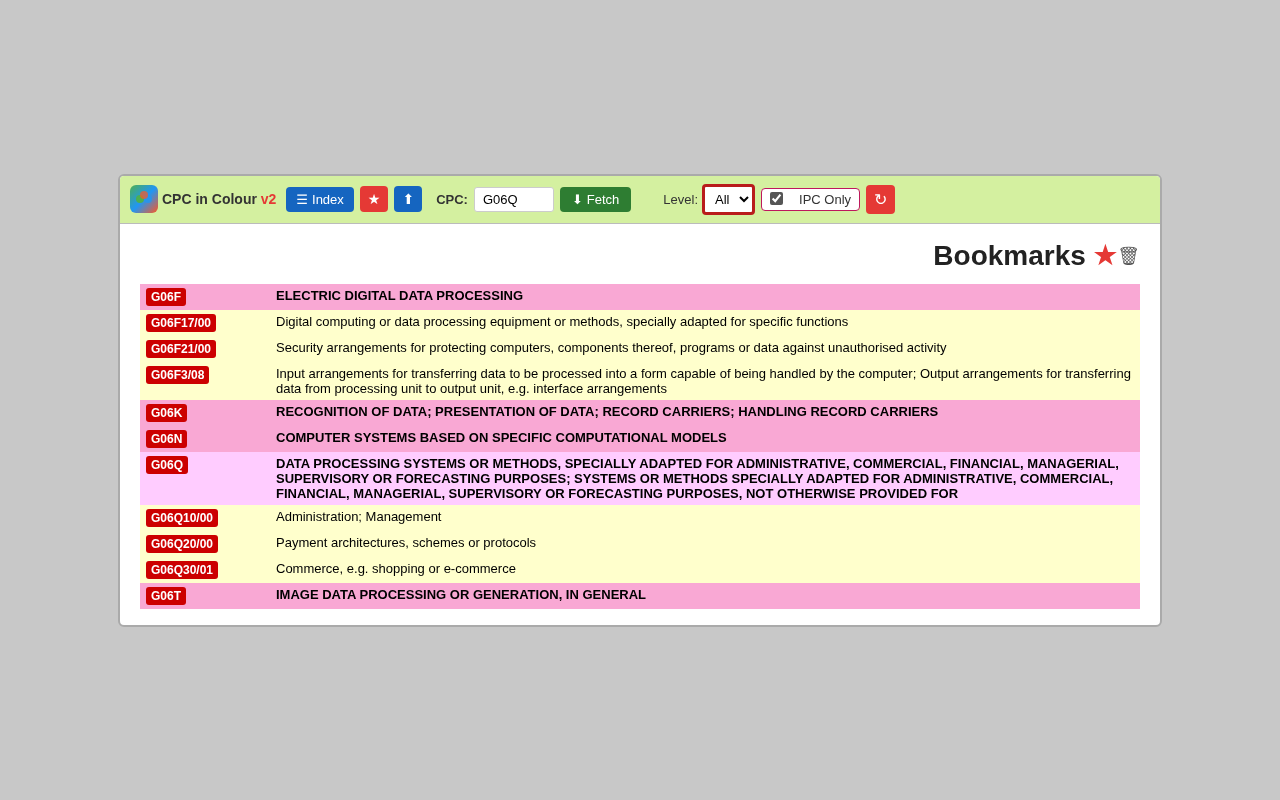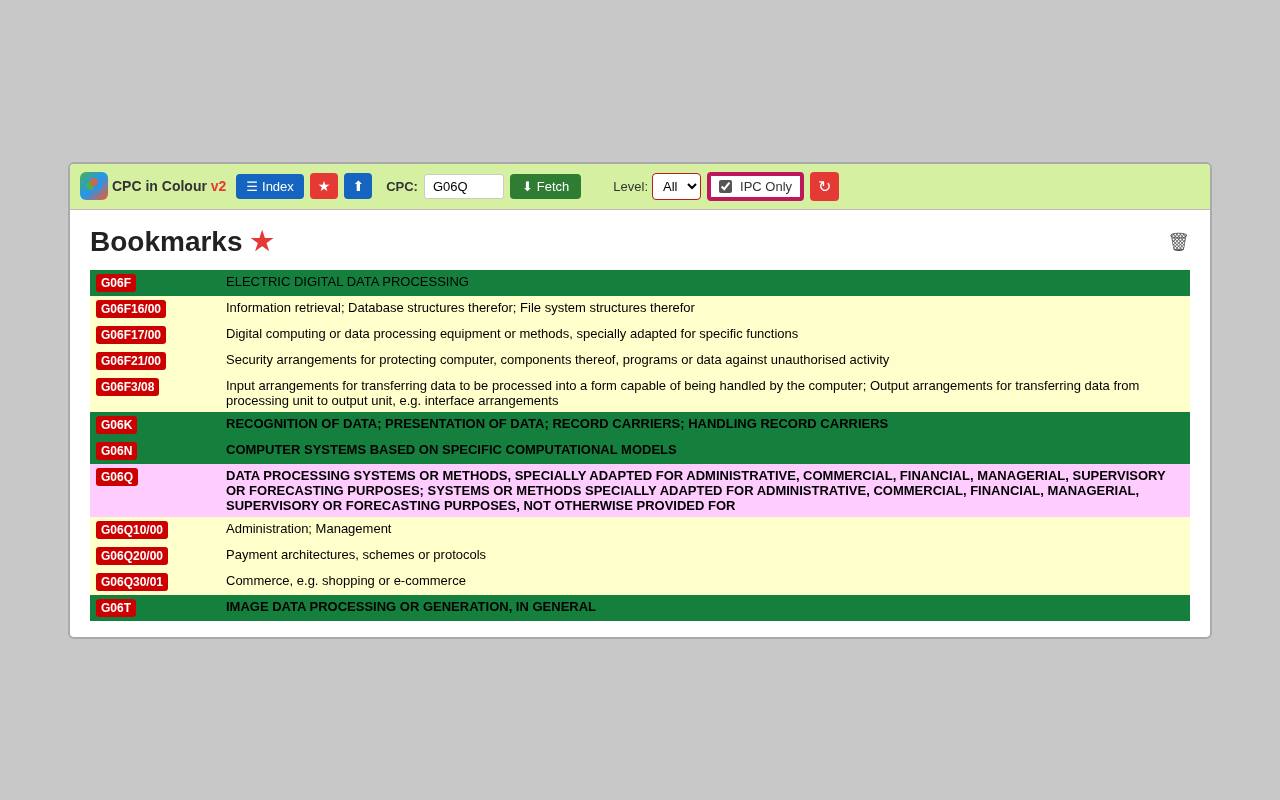--- a/index.html
+++ b/index.html
@@ -8,21 +8,21 @@
       font-family: Arial, sans-serif;
       font-size: 13px;
       display: flex;
       justify-content: center;
       align-items: center;
       min-height: 100vh;
       width: 1280px;
       height: 800px;
     }
     .outer-container {
-      width: 1144px;
+      width: 1044px;
       background: white;
       border: 2px solid #aaa;
       border-radius: 6px;
       overflow: hidden;
     }
     
     .toolbar {
       background: #d4f0a0;
       padding: 8px 10px;
       display: flex;
@@ -116,33 +116,33 @@
       align-items: center;
       gap: 4px;
       margin-left: 4px;
     }
     .level-label {
       font-size: 13px;
       color: #333;
       margin-left: 22px;
     }
     .level-select {
-      border: 1px solid #b91c1c;
+      border: 3px solid #b91c1c;
       border-radius: 4px;
       padding: 4px 6px;
       font-size: 13px;
       background: white;
       cursor: pointer;
     }
     .ipc-wrapper {
       display: flex;
-      align-items: center;
-      gap: 8px;
+      align-items: flex-start;
+      gap: 16px;
       background: white;
-      border: 4px solid #be185d;
+      border: 1px solid #be185d;
       border-radius: 4px;
       padding: 3px 8px;
       cursor: pointer;
     }
     .ipc-checkbox {
       accent-color: #555;
       cursor: pointer;
     }
     .ipc-label {
       font-size: 13px;
@@ -157,21 +157,21 @@
       cursor: pointer;
       font-size: 16px;
     }
     
     .content {
       padding: 16px 20px;
     }
     .bookmarks-header {
       display: flex;
       align-items: center;
-      justify-content: space-between;
+      justify-content: flex-end;
       margin-bottom: 12px;
     }
     .bookmarks-title {
       font-size: 28px;
       font-weight: bold;
       color: #222;
       display: flex;
       align-items: center;
       gap: 8px;
     }
@@ -194,21 +194,21 @@
     .bookmarks-table tr td {
       padding: 4px 6px;
       vertical-align: top;
       font-size: 13px;
     }
     .bookmarks-table tr td:first-child {
       width: 130px;
       white-space: nowrap;
     }
     
-    .row-pink { background: #15803d; margin-left: 12px; }
+    .row-pink { background: #f9a8d4; margin-left: 12px; }
     .row-yellow { background: #ffffcc; }
     .row-highlighted { background: #ffccff; }
     .tag {
       display: inline-block;
       background: #cc0000;
       color: white;
       border-radius: 3px;
       padding: 2px 5px;
       font-size: 12px;
       font-weight: bold;
@@ -279,33 +279,29 @@
         <span>Bookmarks</span>
         <span class="bookmarks-star">★</span>
       </div>
       <button class="btn-trash">🗑</button>
     </div>
 
     <table class="bookmarks-table">
       <tbody id="table-body">
           <tr class="row-pink">
             <td><span class="tag">G06F</span></td>
-            <td style="font-weight: normal; text-transform: uppercase;">ELECTRIC DIGITAL DATA PROCESSING</td>
-          </tr>
-          <tr class="row-yellow">
-            <td><span class="tag">G06F16/00</span></td>
-            <td>Information retrieval; Database structures therefor; File system structures therefor</td>
+            <td style="font-weight: bold; text-transform: uppercase;">ELECTRIC DIGITAL DATA PROCESSING</td>
           </tr>
           <tr class="row-yellow">
             <td><span class="tag">G06F17/00</span></td>
             <td>Digital computing or data processing equipment or methods, specially adapted for specific functions</td>
           </tr>
           <tr class="row-yellow">
             <td><span class="tag">G06F21/00</span></td>
-            <td>Security arrangements for protecting computer, components thereof, programs or data against unauthorised activity</td>
+            <td>Security arrangements for protecting computers, components thereof, programs or data against unauthorised activity</td>
           </tr>
           <tr class="row-yellow">
             <td><span class="tag">G06F3/08</span></td>
             <td>Input arrangements for transferring data to be processed into a form capable of being handled by the computer; Output arrangements for transferring data from processing unit to output unit, e.g. interface arrangements</td>
           </tr>
           <tr class="row-pink">
             <td><span class="tag">G06K</span></td>
             <td style="font-weight: bold; text-transform: uppercase;">RECOGNITION OF DATA; PRESENTATION OF DATA; RECORD CARRIERS; HANDLING RECORD CARRIERS</td>
           </tr>
           <tr class="row-pink">

